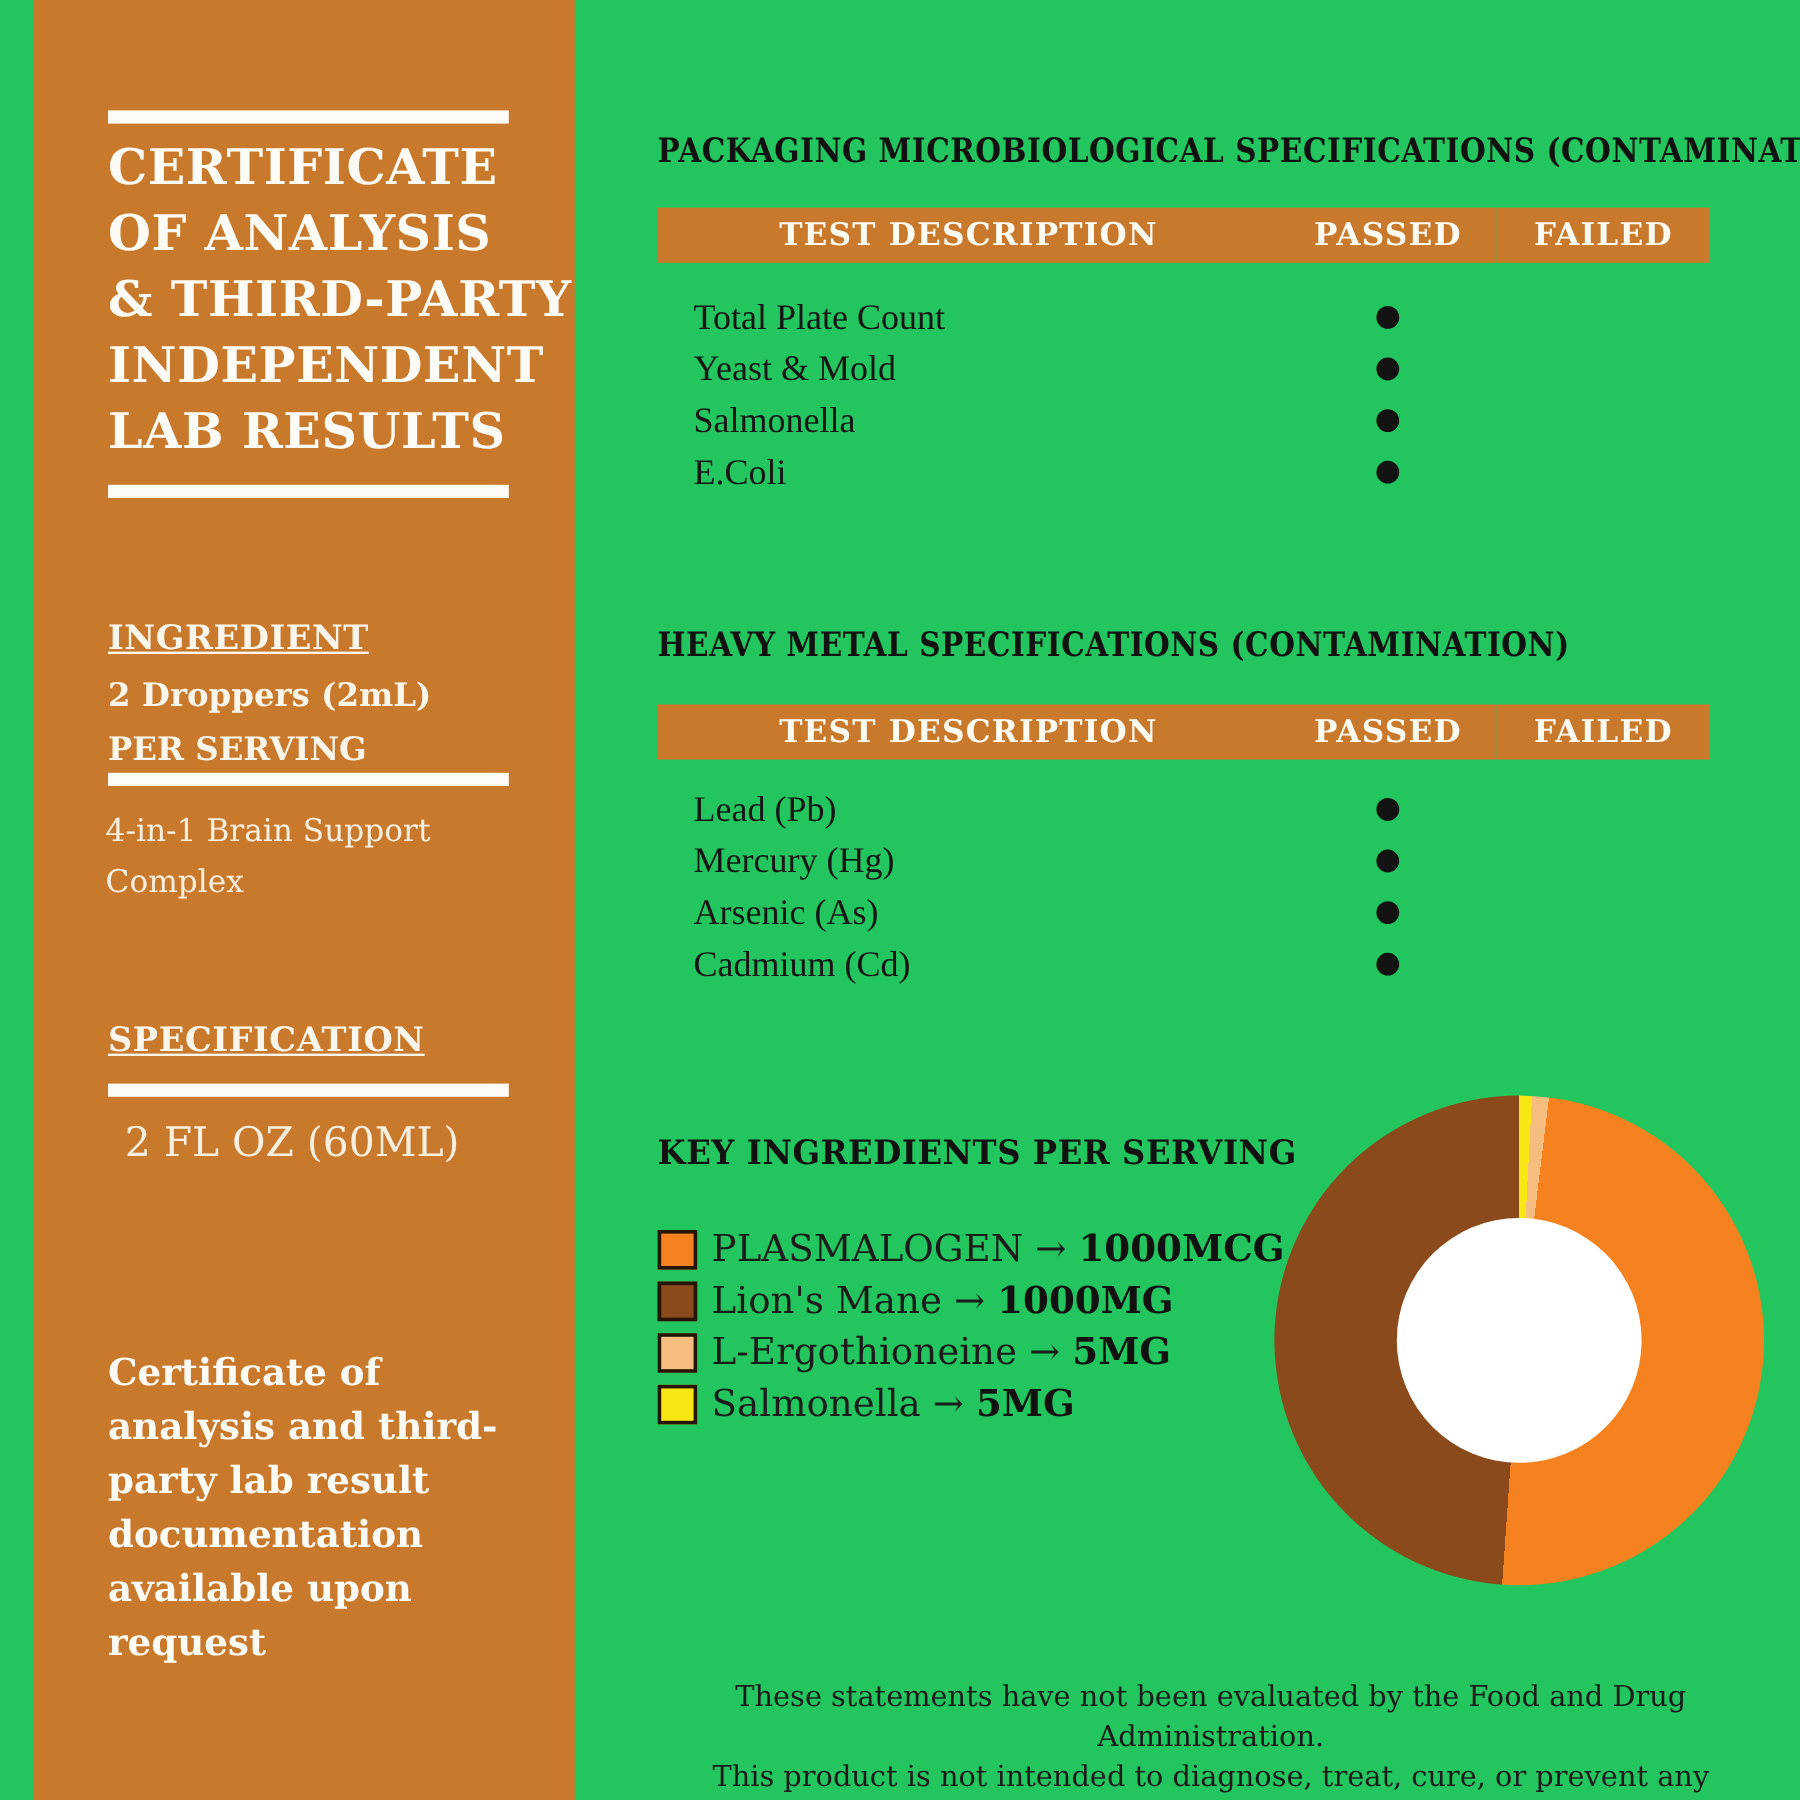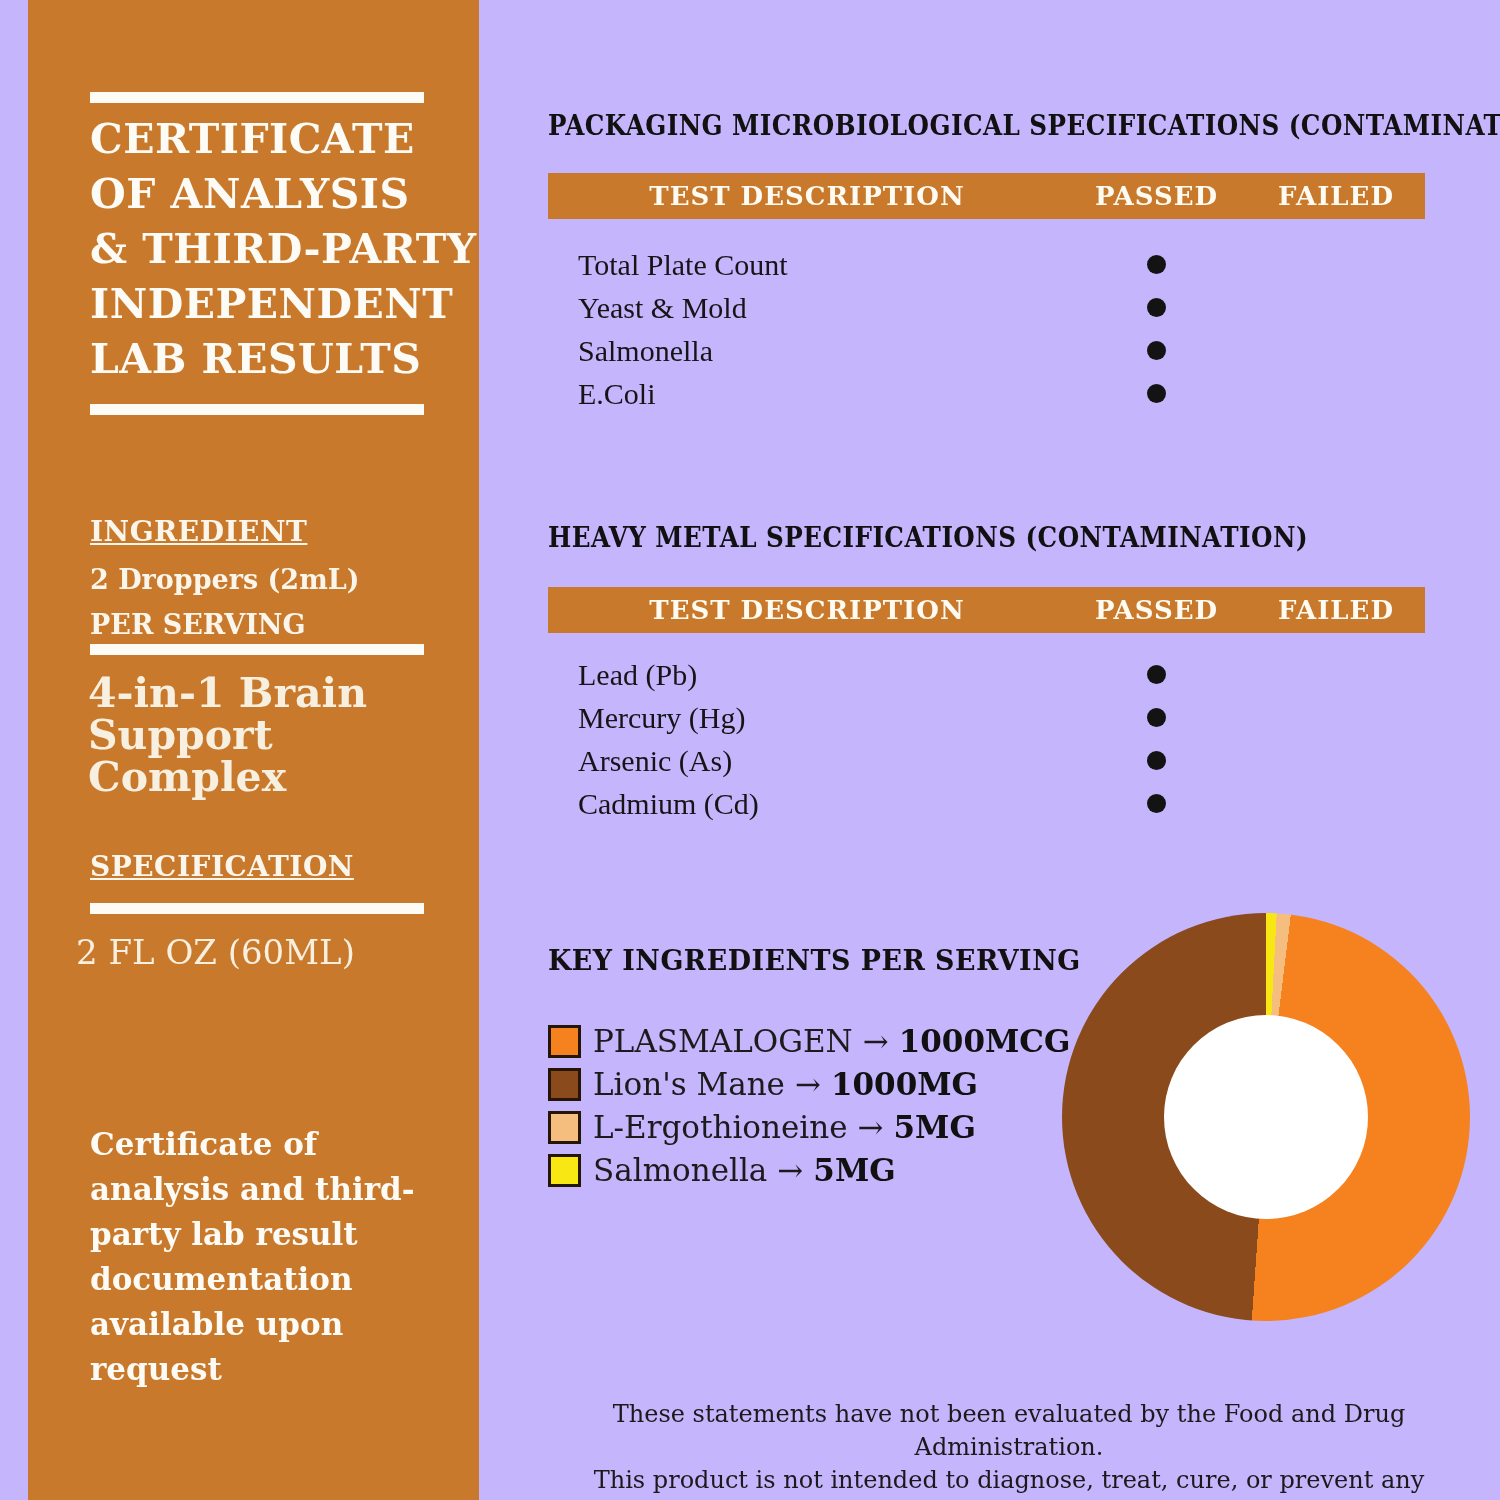--- a/index.html
+++ b/index.html
@@ -1,33 +1,33 @@
 <!DOCTYPE html>
 <html><head>
 <meta charset="utf-8">
 <style>
   html,body{margin:0;padding:0;background:#ffffff;}
   .canvas{
-    position:relative;width:1500px;height:1500px;background:#c4b5fd;overflow:hidden;
+    position:relative;width:1500px;height:1500px;background:#22c55e;overflow:hidden;
     font-family:"DejaVu Serif", serif;color:#141414;
   }
   
   .sidebar{position:absolute;left:28px;top:0;width:451px;height:1500px;background:#C9792C;}
   .rule{position:absolute;left:62px;width:334px;height:11px;background:#FDFBF5;}
   .rule-1{top:92px;}
   .rule-2{top:404px;}
   .rule-3{top:644px;}
   .rule-4{top:903px;}
   .side-title{position:absolute;left:62px;top:112px;font-size:41px;font-weight:bold;color:#FDFBF5;line-height:55px;letter-spacing:.5px;}
   .side-h{position:absolute;left:62px;font-size:28px;font-weight:bold;color:#FBF6EC;letter-spacing:.5px;text-decoration:underline;}
   .ing-heading{top:515px;}
   .ing-serving{position:absolute;left:62px;top:557px;width:312px;font-size:27px;font-weight:bold;color:#FBF6EC;line-height:45px;}
-  .ing-complex{position:absolute;left:60px;top:672px;width:345px;font-size:41px;font-weight:bold;color:#F7EFDF;line-height:42px;}
+  .ing-complex{position:absolute;left:60px;top:672px;width:345px;font-size:26px;font-weight:normal;color:#F7EFDF;line-height:42px;}
   .spec-heading{top:850px;}
-  .spec-value{position:absolute;left:48px;top:932px;font-size:34px;font-weight:normal;color:#F7EFDF;}
+  .spec-value{position:absolute;left:76px;top:932px;font-size:34px;font-weight:normal;color:#F7EFDF;}
   .side-note{position:absolute;left:62px;top:1122px;width:350px;font-size:31px;font-weight:bold;color:#FDFBF5;line-height:45px;}
   
   .sec{position:absolute;left:548px;width:909px;}
   .sec-title{font-size:28px;font-weight:bold;color:#111;white-space:nowrap;line-height:32px;
     transform:scaleX(.88);transform-origin:left center;letter-spacing:.5px;}
   .thead,.trow{display:grid;grid-template-columns:518px 181px 178px;}
   .thead{margin-top:31px;}
   .sec-heavy .thead{margin-top:33px;}
   .th{height:46px;background:#C9792C;color:#FDFBF2;font-size:26px;font-weight:bold;
     display:flex;align-items:center;justify-content:center;letter-spacing:1px;}

